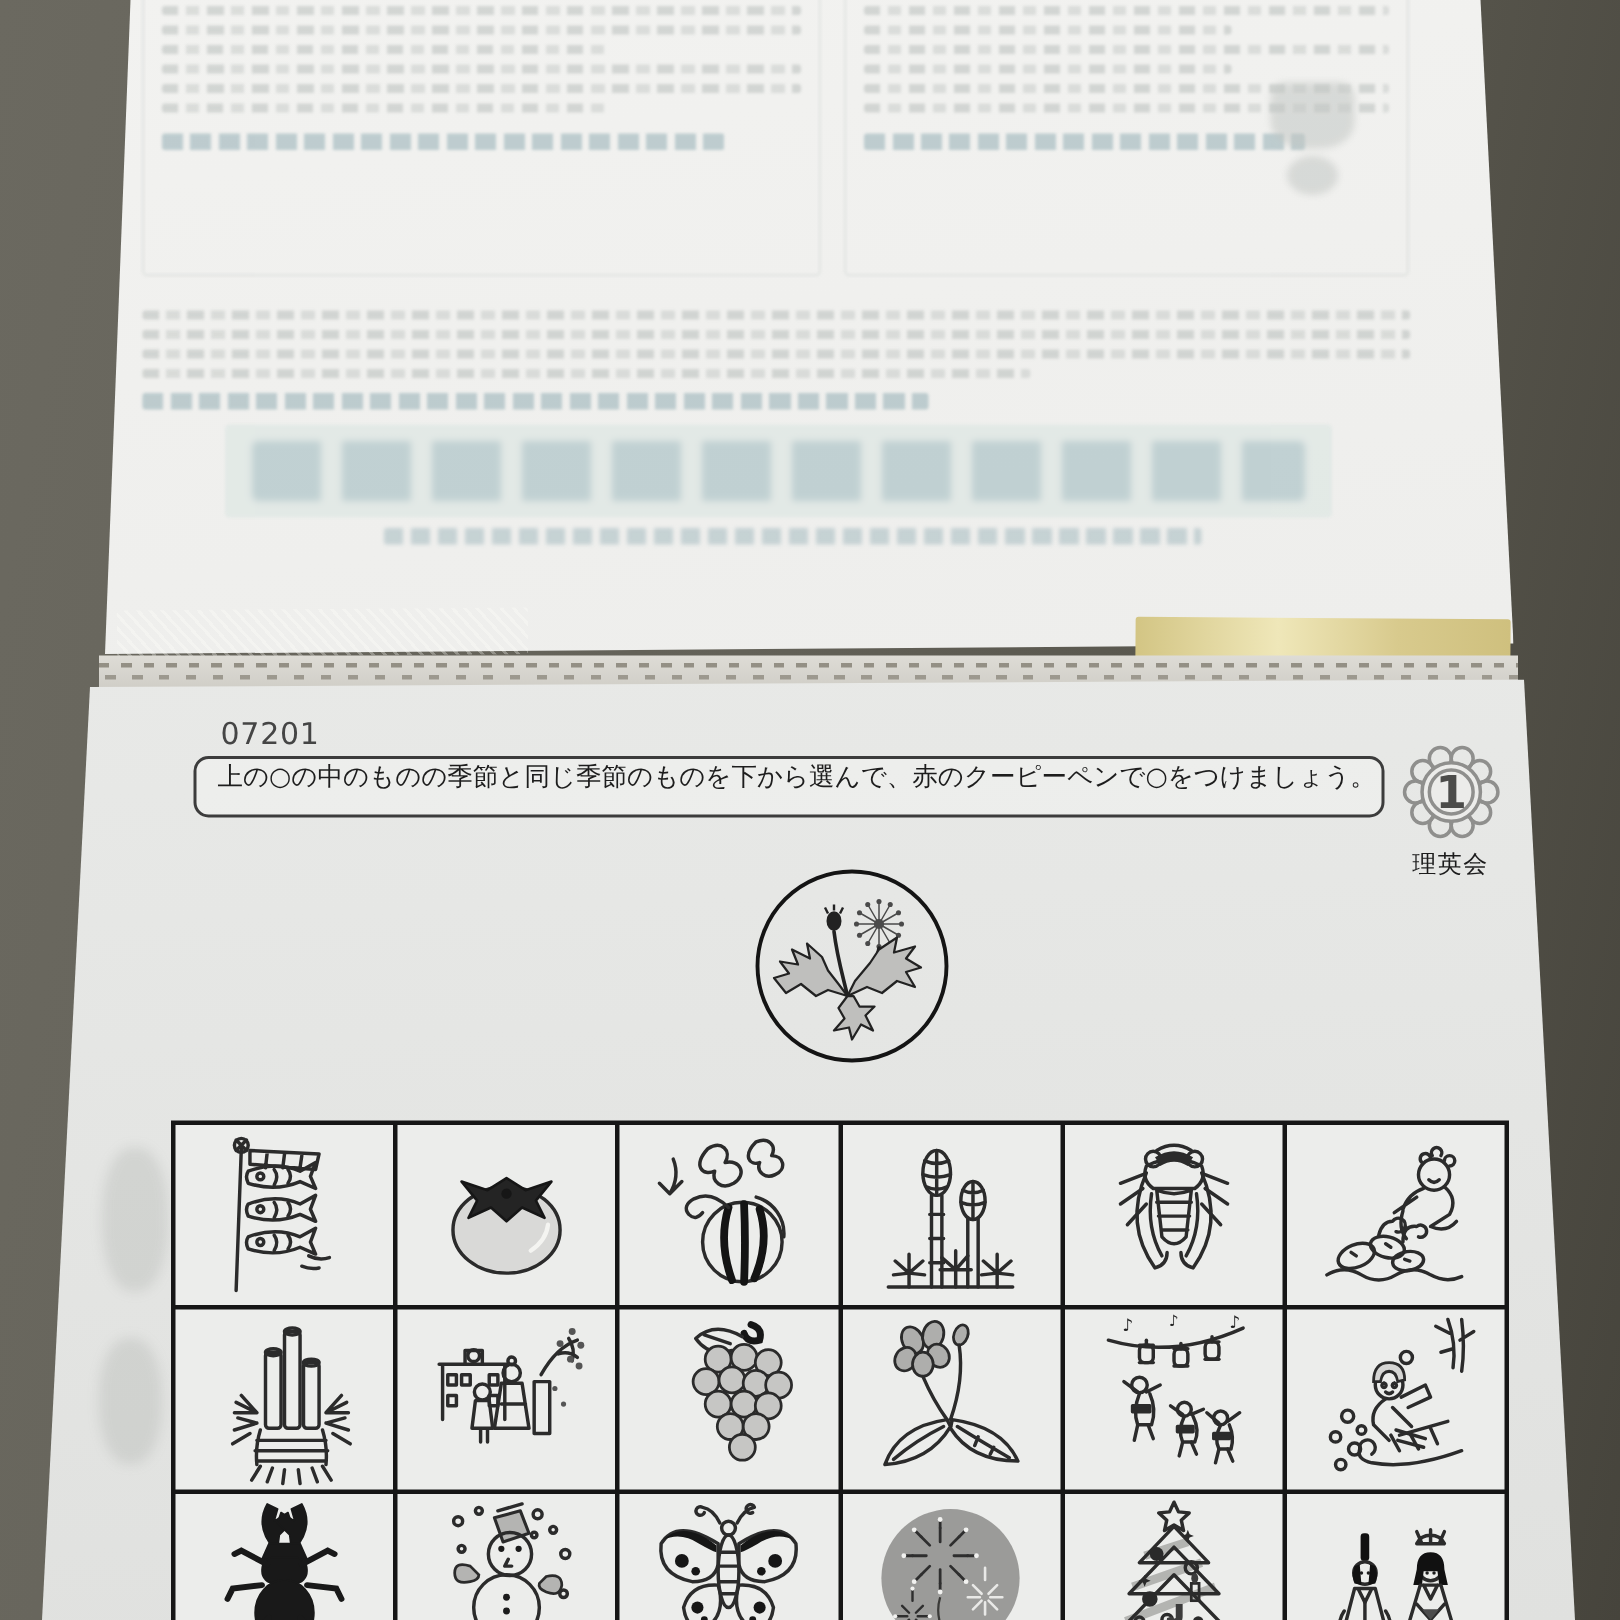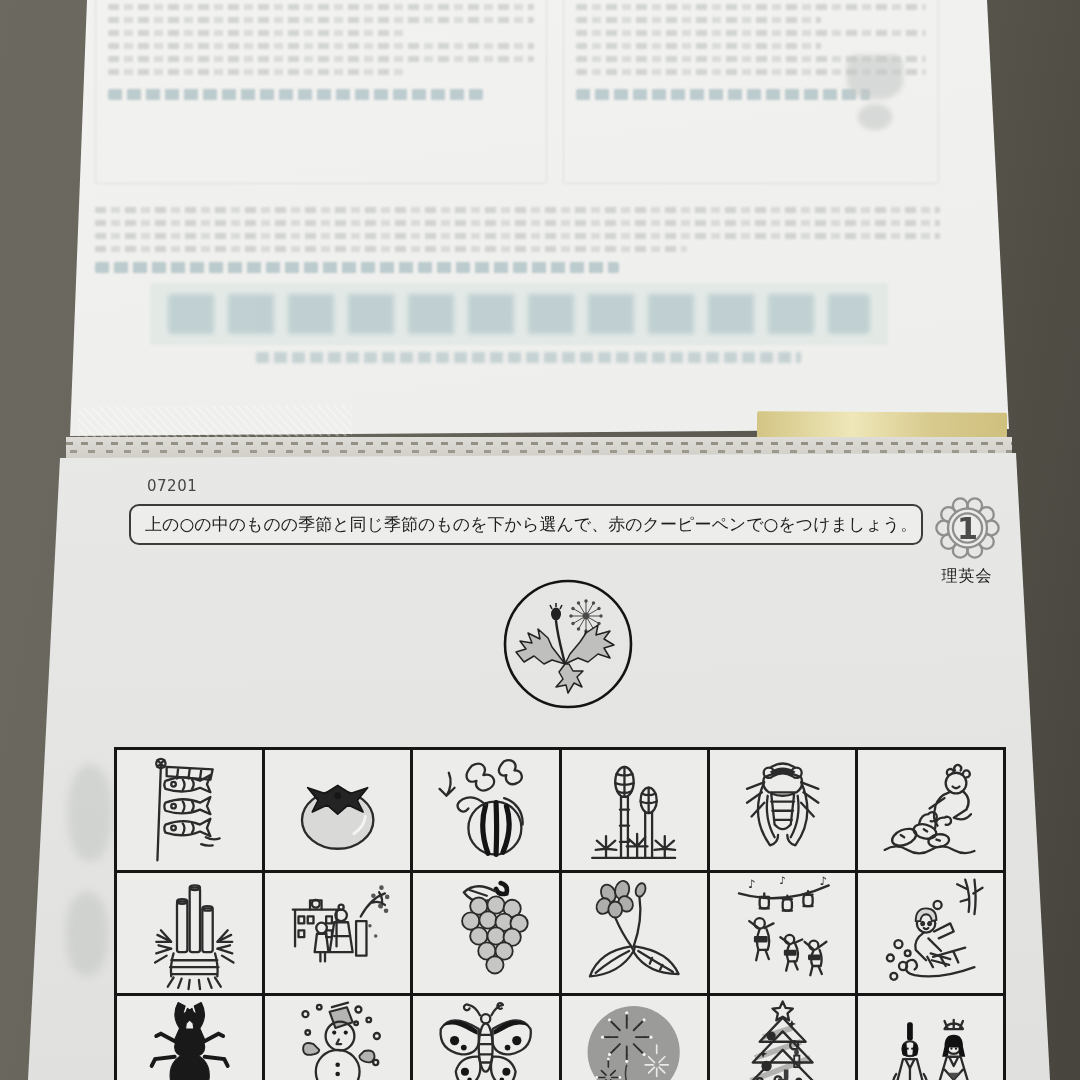--- a/index.html
+++ b/index.html
@@ -34,24 +34,24 @@
     border-bottom:1px solid #a9a69d;}
   .perf:before,.perf:after{content:"";position:absolute;left:0;right:0;height:3px;
     background:repeating-linear-gradient(90deg,rgba(110,105,92,.65) 0 7px,transparent 7px 15px);}
   .perf:before{top:5px;}
   .perf:after{top:13px;background:repeating-linear-gradient(90deg,transparent 0 4px,rgba(110,105,92,.55) 4px 11px,transparent 11px 18px);}
 
   
   .page-bottom{position:absolute;inset:0;
     background:linear-gradient(178deg,#ededeb 0%,#e8e9e7 40%,#e0e1df 100%);
     clip-path:polygon(60px 458px,1016px 453px,1050px 1080px,28px 1080px);}
-  .code{position:absolute;left:147px;top:477px;font-size:15px;color:#454545;letter-spacing:.5px;}
+  .code{position:absolute;left:147px;top:477px;font-size:20px;color:#454545;letter-spacing:.5px;}
   .instruction-box{position:absolute;left:129px;top:504px;width:794px;height:41px;
     border:2px solid #3c3c3c;border-radius:10px;box-sizing:border-box;
-    display:flex;align-items:center;padding:0 14px;background:rgba(255,255,255,.25);}
+    display:flex;align-items:flex-start;padding:0 14px;background:rgba(255,255,255,.25);}
   .instruction-box span{font-size:17px;color:#1d1d1d;white-space:nowrap;}
   .logo{position:absolute;left:929px;top:492px;width:76px;text-align:center;}
   .logo-label{font-size:16px;font-weight:normal;color:#1c1c1c;margin-top:-2px;letter-spacing:1px;}
 
   .sample-circle{position:absolute;left:500px;top:576px;width:136px;height:136px;}
 
   .grid{position:absolute;left:114px;top:747px;width:892px;height:372px;
     background:#161616;display:grid;grid-template-columns:repeat(6,1fr);
     grid-template-rows:repeat(3,120px);gap:3px;padding:3px;box-sizing:border-box;}
   .cell{background:#ecedeb;display:flex;align-items:center;justify-content:center;overflow:hidden;}

